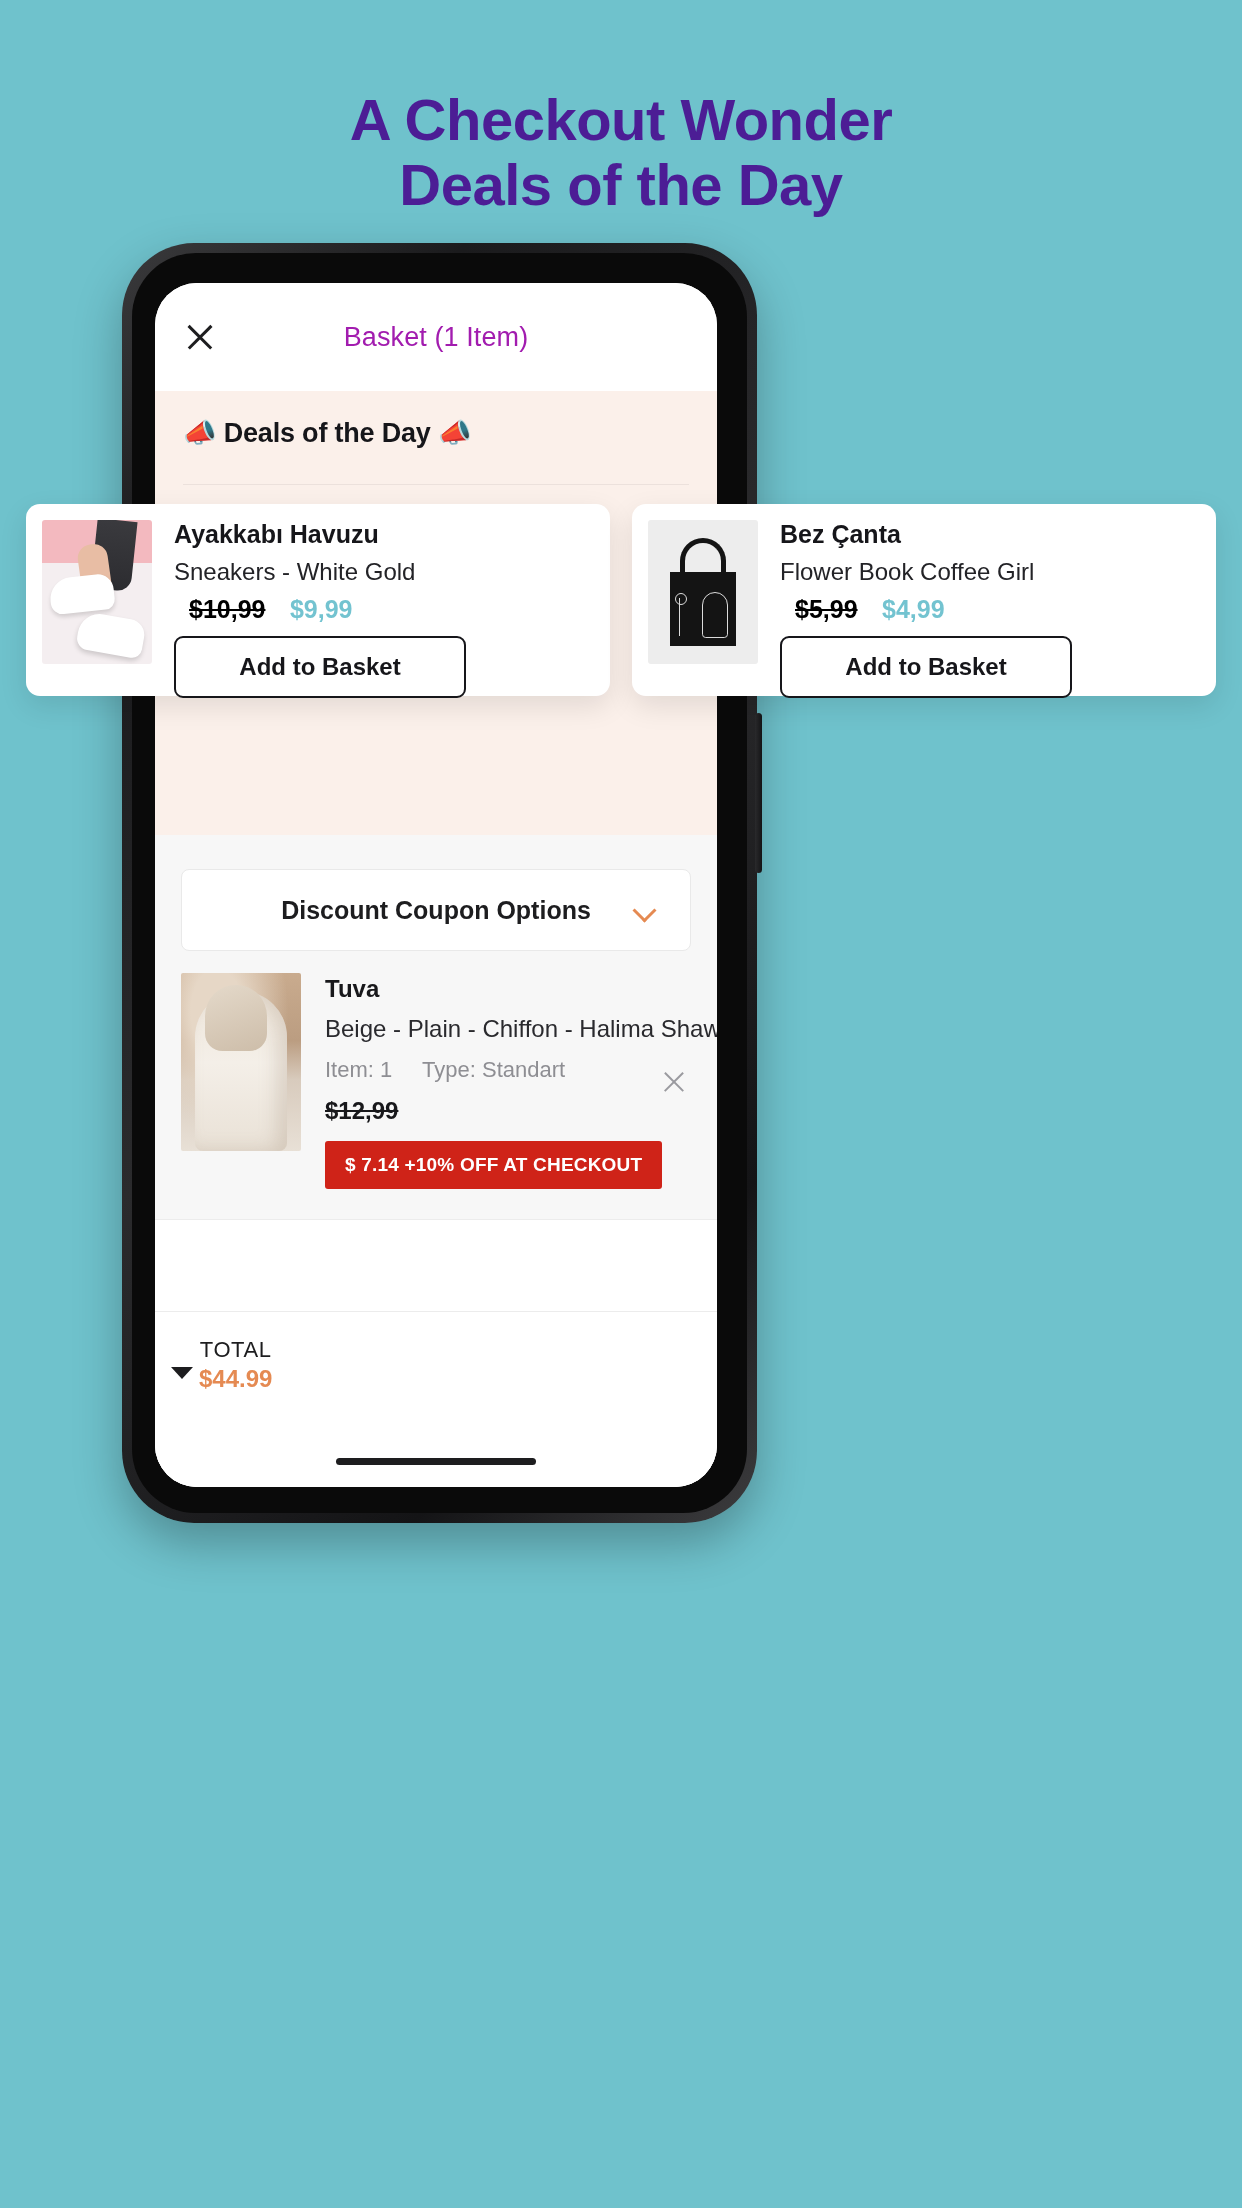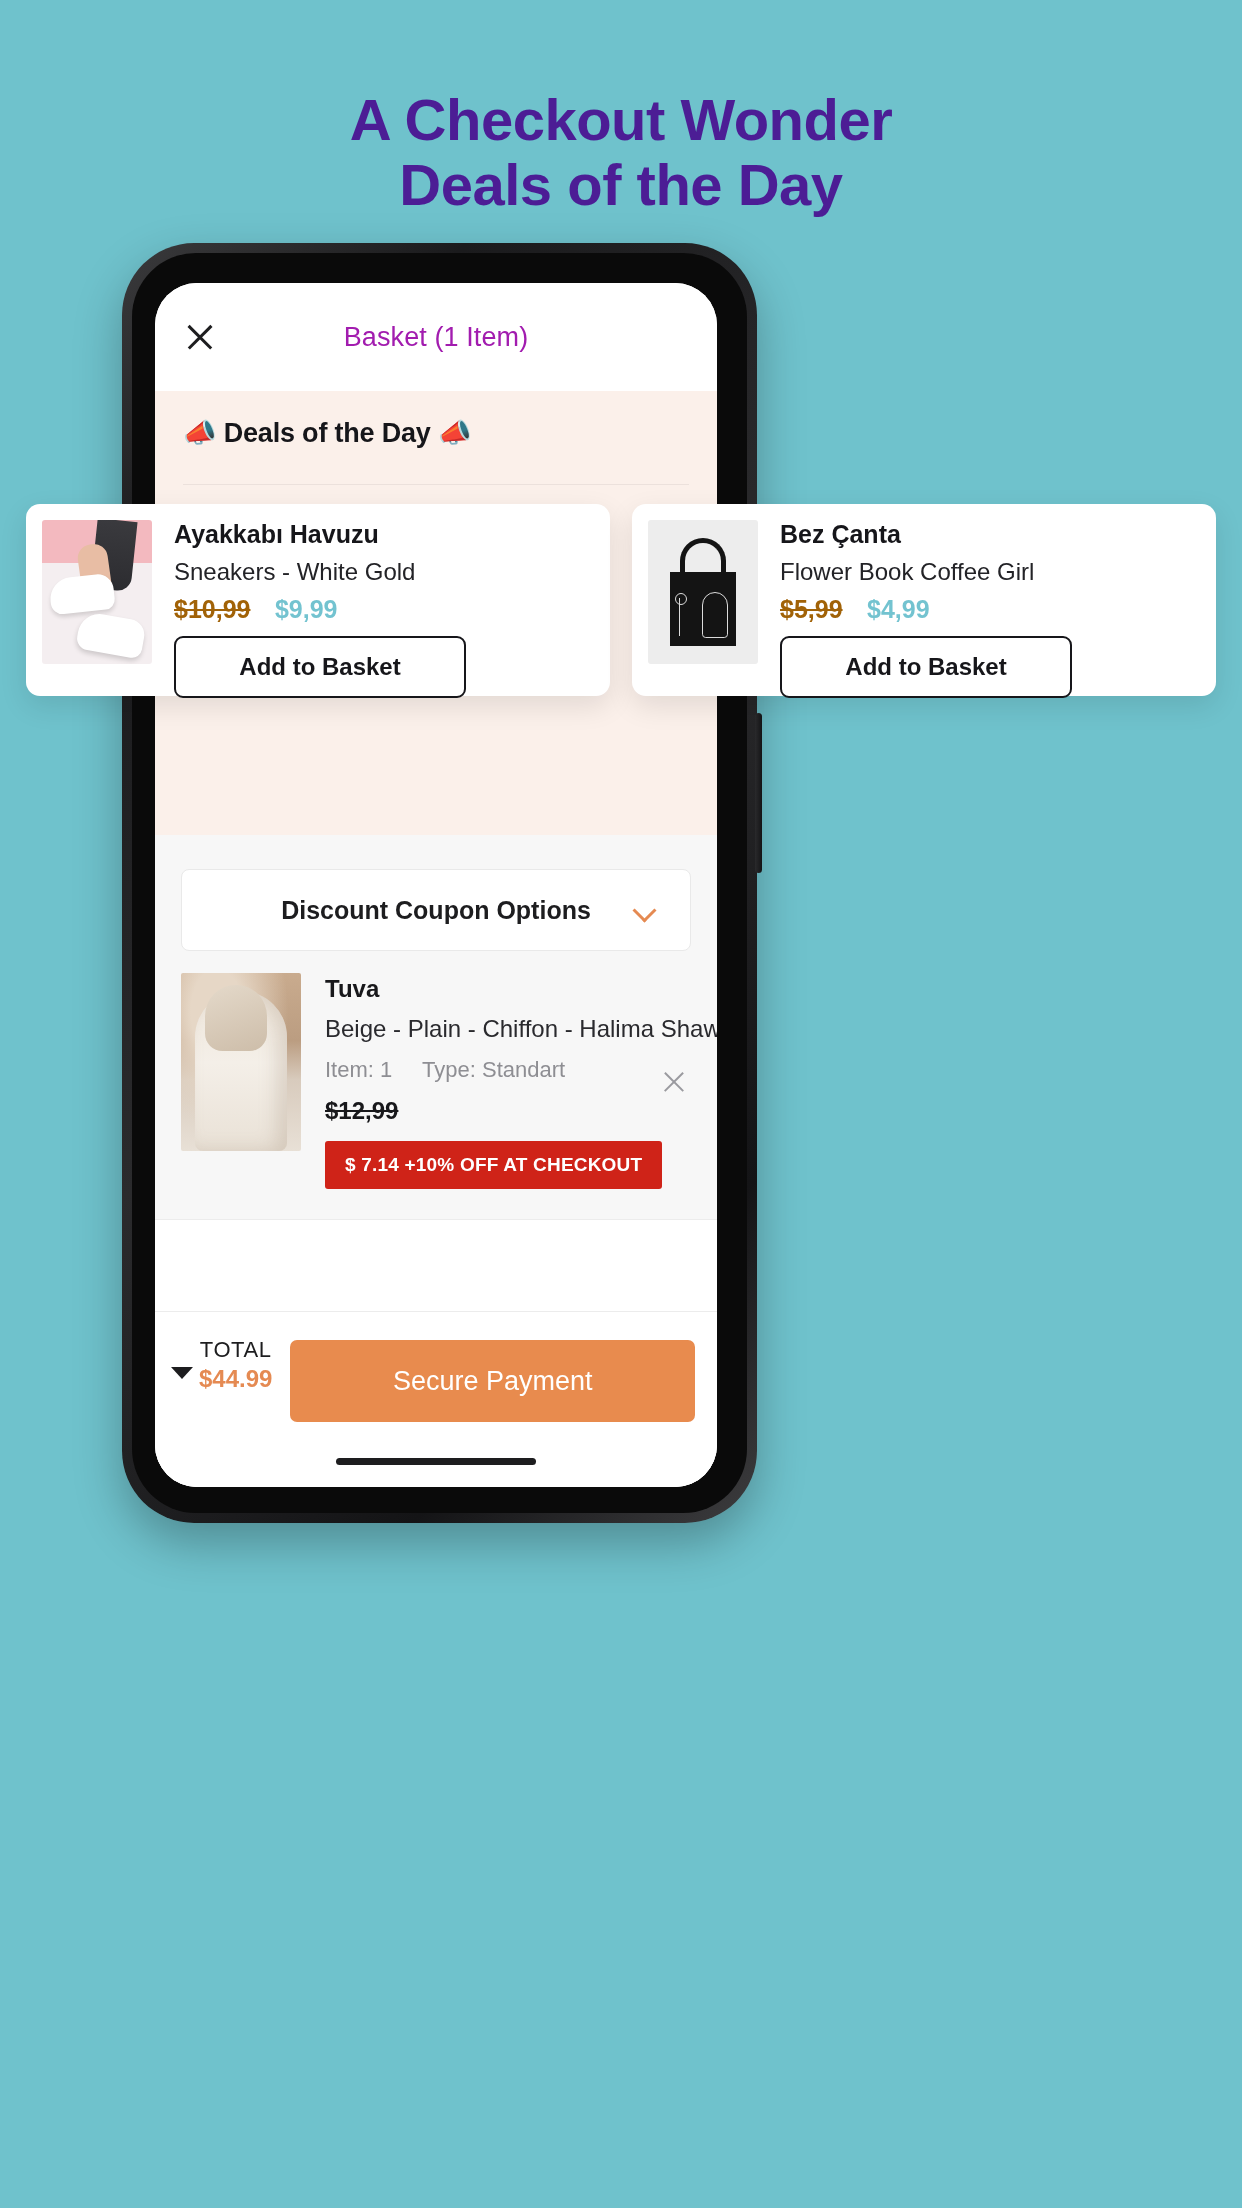--- a/index.html
+++ b/index.html
@@ -391,23 +391,24 @@
     font-size: 25px; font-weight: bold; color: #16161a;
     margin-bottom: 9px;
   }
   .promo-sub {
     font-size: 24px; color: #232327;
     margin-bottom: 9px;
     white-space: nowrap; overflow: hidden;
   }
   .promo-prices { margin-bottom: 12px; }
   .price-old {
-    font-size: 25px; font-weight: bold; color: #a16207;
+    font-size: 25px; font-weight: bold; color: #000000;
     text-decoration: line-through;
     margin-right: 20px;
+    margin-left: 15px;
   }
   .price-new {
     font-size: 25px; font-weight: bold; color: #73c3d0;
   }
   .add-btn {
     display: block;
     width: 100%;
     max-width: 292px;
     height: 62px;
     background: #ffffff;
@@ -479,21 +480,20 @@
     <div class="filler"></div>
 
     <div class="bottom-bar">
       <div class="total-block">
         <div class="caret-up"></div>
         <div class="total-texts">
           <div class="total-label">TOTAL</div>
           <div class="total-value">$44.99</div>
         </div>
       </div>
-      <button class="pay-btn">Secure Payment</button>
     </div>
 
     <div class="home-indicator"></div>
   </div>
 </div>
 
 <div class="promo-row">
 
   <div class="promo-card">
     <div class="promo-img img-sneaker">

